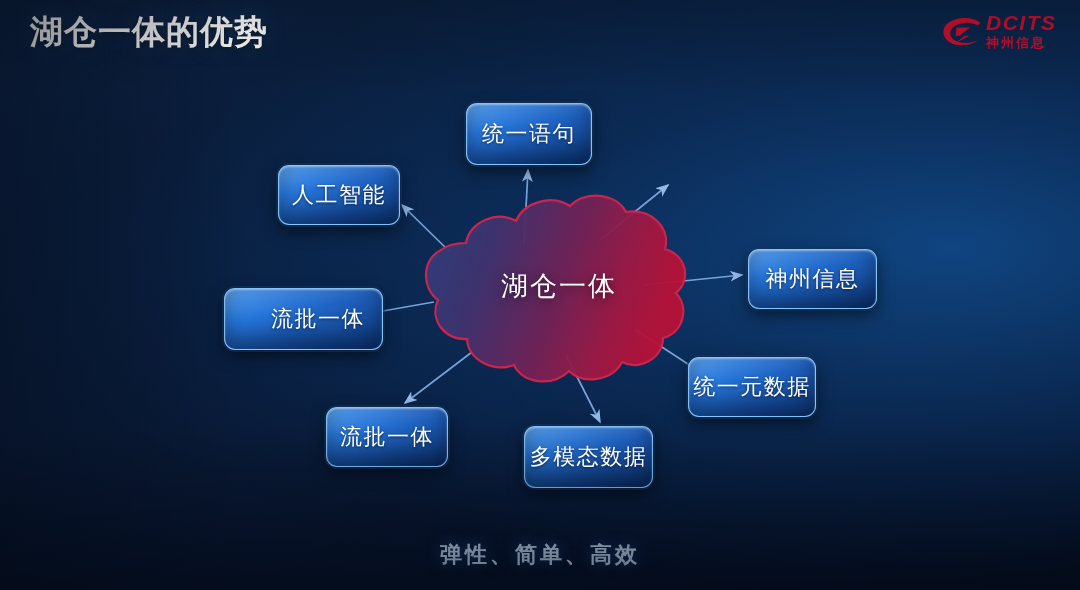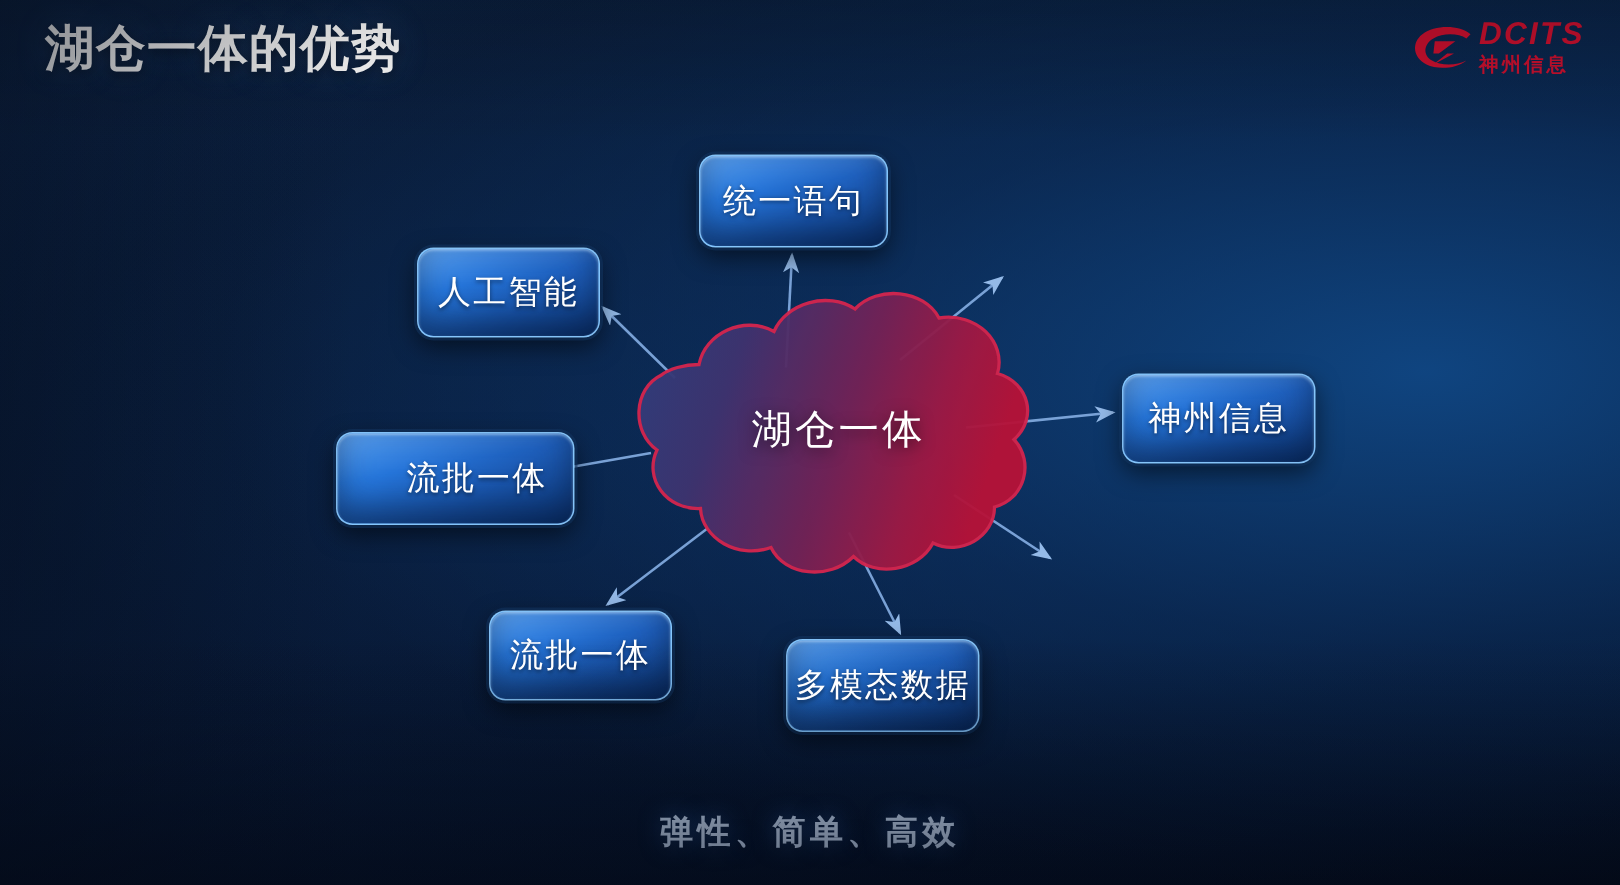--- a/index.html
+++ b/index.html
@@ -127,20 +127,23 @@
   </svg>
 
   <div class="cloud-label">湖仓一体</div>
 
   <div class="node" style="left:466px;top:103px;width:124px;height:60px;">
     <span>统一语句</span>
   </div>
   <div class="node" style="left:748px;top:249px;width:127px;height:58px;">
     <span>神州信息</span>
   </div>
+  <div class="node" style="left:688px;top:357px;width:126px;height:58px;">
+    <span>统一元数据</span>
+  </div>
   <div class="node" style="left:524px;top:426px;width:127px;height:60px;">
     <span>多模态数据</span>
   </div>
   <div class="node" style="left:326px;top:407px;width:120px;height:58px;">
     <span>流批一体</span>
   </div>
   <div class="node" style="left:224px;top:288px;width:128px;height:60px;padding-left:29px;">
     <span>流批一体</span>
   </div>
   <div class="node" style="left:278px;top:165px;width:120px;height:58px;">

